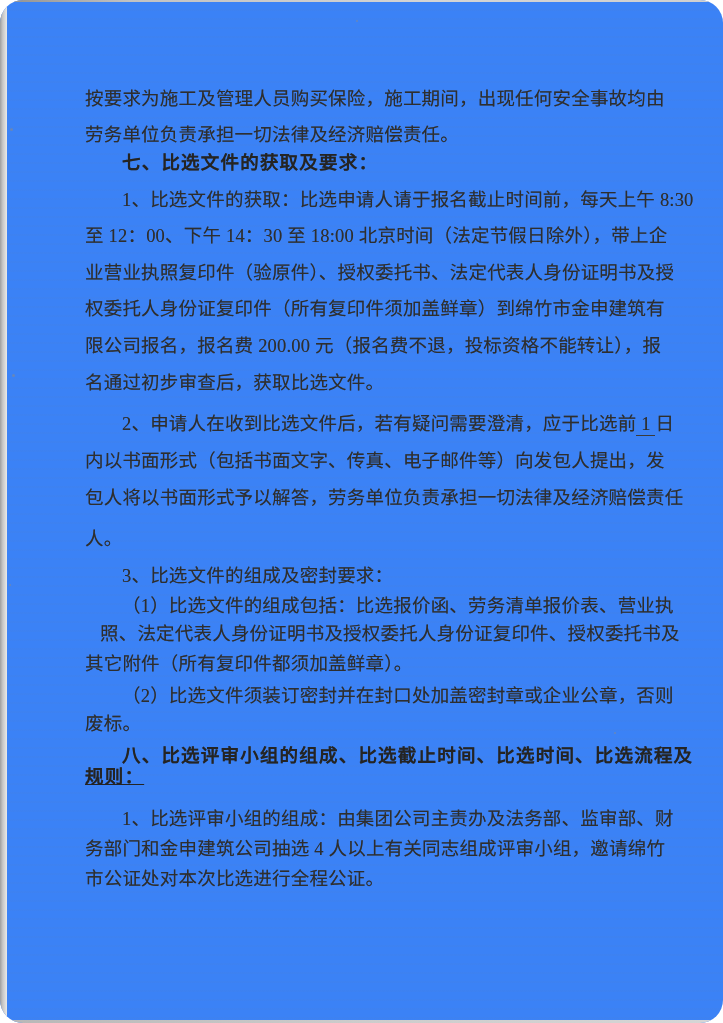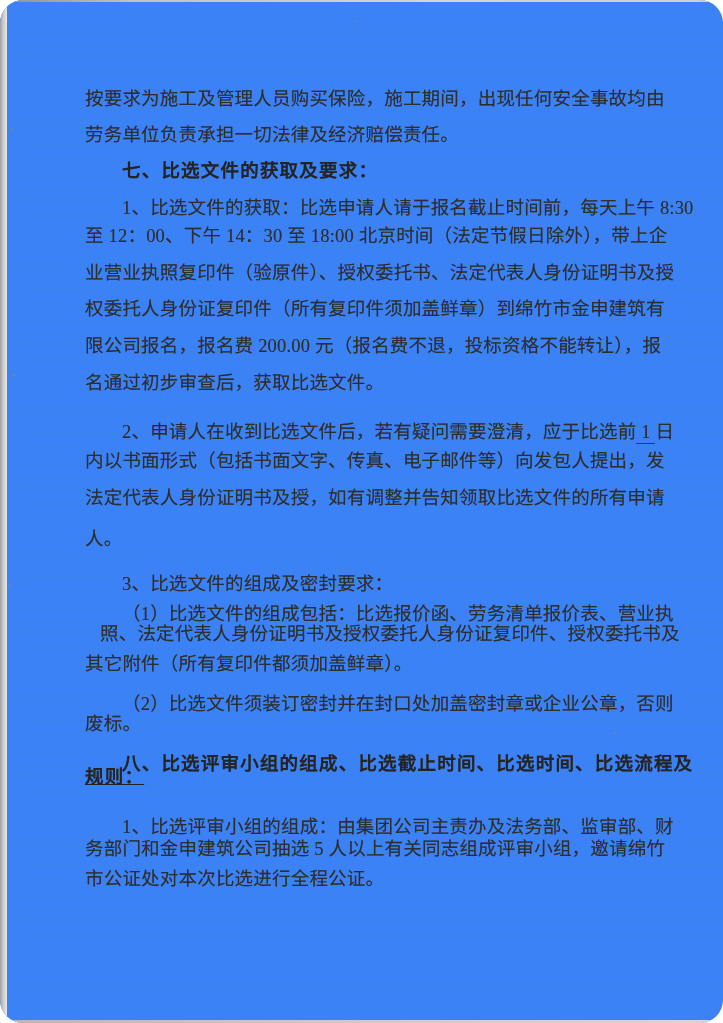--- a/index.html
+++ b/index.html
@@ -59,21 +59,21 @@
     font-size: 18.5px;
     line-height: 26px;
     letter-spacing: 0.2px;
   }
   .line {
     position: absolute;
     left: 85px;
     white-space: nowrap;
     text-shadow: 0 0 0.6px rgba(60,60,60,0.55);
   }
-  .line.indent { left: 122px; margin-top: 8px; }
+  .line.indent { left: 122px; }
   .line.bold {
     font-weight: bold;
     color: #242424;
     letter-spacing: 1.2px;
   }
   .u {
     border-bottom: 1.6px solid #3b3b3b;
     padding-bottom: 1px;
   }
 </style>
@@ -87,32 +87,32 @@
       <div class="line" style="top: 122px;"><span>劳务单位负责承担一切法律及经济赔偿责任。</span></div>
       <div class="line indent bold" style="top: 150px;"><span>七、比选文件的获取及要求：</span></div>
       <div class="line indent" style="top: 187px; font-family: Liberation Serif, serif;"><span>1、比选文件的获取：比选申请人请于报名截止时间前，每天上午 8:30</span></div>
       <div class="line" style="top: 223px;"><span>至 12：00、下午 14：30 至 18:00 北京时间（法定节假日除外），带上企</span></div>
       <div class="line" style="top: 260px;"><span>业营业执照复印件（验原件）、授权委托书、法定代表人身份证明书及授</span></div>
       <div class="line" style="top: 296px;"><span>权委托人身份证复印件（所有复印件须加盖鲜章）到绵竹市金申建筑有</span></div>
       <div class="line" style="top: 333px;"><span>限公司报名，报名费 200.00 元（报名费不退，投标资格不能转让），报</span></div>
       <div class="line" style="top: 370px;"><span>名通过初步审查后，获取比选文件。</span></div>
       <div class="line indent" style="top: 411px;"><span>2、申请人在收到比选文件后，若有疑问需要澄清，应于比选前</span><span class="u"> 1 </span><span>日</span></div>
       <div class="line" style="top: 448px;"><span>内以书面形式（包括书面文字、传真、电子邮件等）向发包人提出，发</span></div>
-      <div class="line" style="top: 485px;"><span>法定代表人身份证明书及授，如有调整并告知领取比选文件的所有申请</span></div>
+      <div class="line" style="top: 485px;"><span>包人将以书面形式予以解答，劳务单位负责承担一切法律及经济赔偿责任</span></div>
       <div class="line" style="top: 526px;"><span>人。</span></div>
       <div class="line indent" style="top: 563px;"><span>3、比选文件的组成及密封要求：</span></div>
       <div class="line indent" style="top: 593px;"><span>（1）比选文件的组成包括：比选报价函、劳务清单报价表、营业执</span></div>
       <div class="line" style="top: 621px; margin-left: 15px;"><span>照、法定代表人身份证明书及授权委托人身份证复印件、授权委托书及</span></div>
       <div class="line" style="top: 651px;"><span>其它附件（所有复印件都须加盖鲜章）。</span></div>
       <div class="line indent" style="top: 683px;"><span>（2）比选文件须装订密封并在封口处加盖密封章或企业公章，否则</span></div>
       <div class="line" style="top: 711px;"><span>废标。</span></div>
       <div class="line indent bold" style="top: 743px;"><span>八、比选评审小组的组成、比选截止时间、比选时间、比选流程及</span></div>
       <div class="line bold" style="top: 764px; text-decoration: underline;"><span>规则：</span></div>
       <div class="line indent" style="top: 806px;"><span>1、比选评审小组的组成：由集团公司主责办及法务部、监审部、财</span></div>
-      <div class="line" style="top: 836px;"><span>务部门和金申建筑公司抽选 5 人以上有关同志组成评审小组，邀请绵竹</span></div>
+      <div class="line" style="top: 836px;"><span>务部门和金申建筑公司抽选 4 人以上有关同志组成评审小组，邀请绵竹</span></div>
       <div class="line" style="top: 866px;"><span>市公证处对本次比选进行全程公证。</span></div>
     </div>
   <div class="edge-top"></div>
   <div class="edge-left"></div>
   <div class="edge-bottom"></div>
 <div class="speck" style="left: 10px; top: 128px; width: 3px; height: 3px;"></div>
     <div class="speck" style="left: 12px; top: 374px; width: 3px; height: 3px;"></div>
     <div class="speck" style="left: 9px; top: 584px; width: 2px; height: 2px;"></div>
     <div class="speck" style="left: 356px; top: 20px; width: 2px; height: 2px;"></div>
     <div class="speck" style="left: 614px; top: 732px; width: 2px; height: 2px;"></div>

